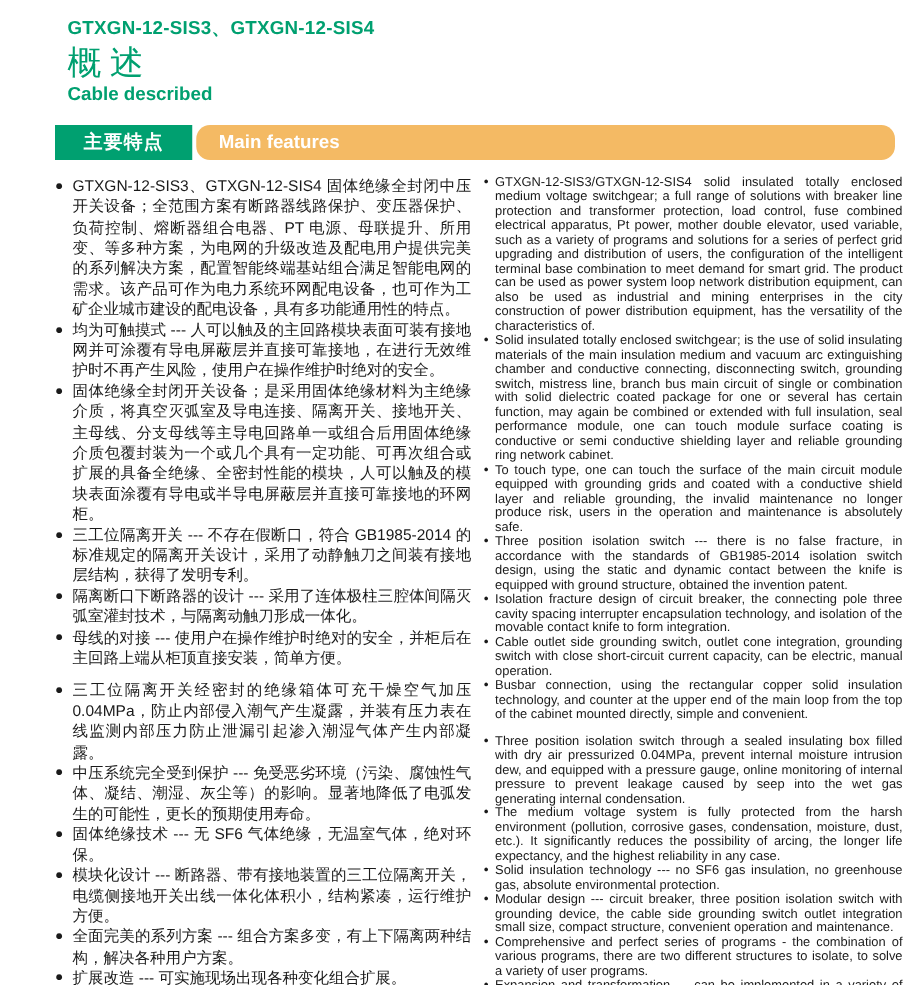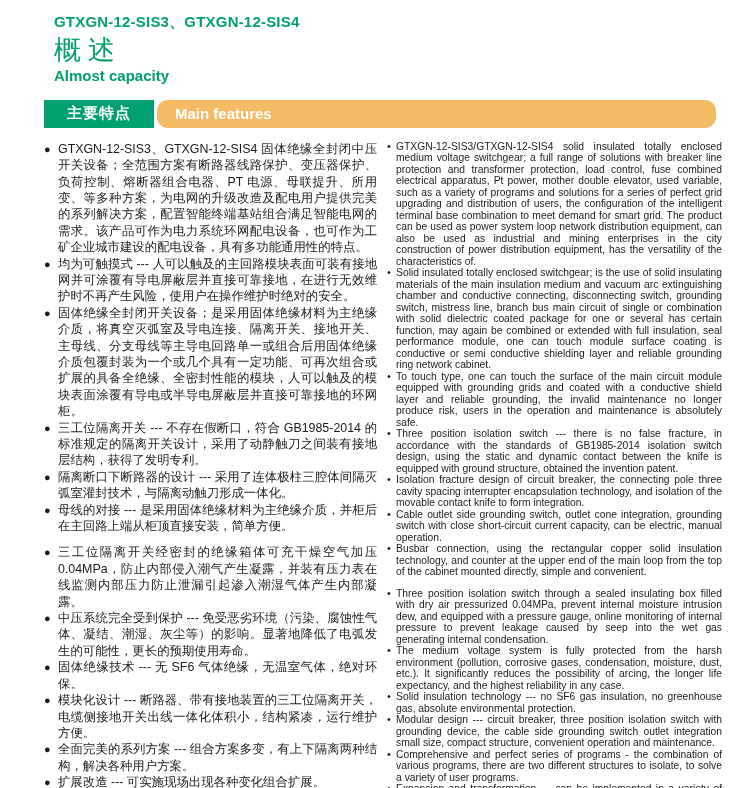--- a/index.html
+++ b/index.html
@@ -120,37 +120,37 @@
   ul.col li.gap-before { margin-top: 10px; }
 </style>
 </head>
 <body>
 
 <div class="page">
 
   <header class="hdr">
     <h1 class="model-title">GTXGN-12-SIS3、GTXGN-12-SIS4</h1>
     <h2 class="section-title-zh">概 述</h2>
-    <h3 class="section-title-en">Almost capacity</h3>
+    <h3 class="section-title-en">Cable described</h3>
   </header>
 
   <div class="features-bar">
     <div class="bar-zh">主要特点</div>
     <div class="bar-gap"></div>
     <div class="bar-en">Main features</div>
   </div>
 
   <div class="columns">
     <ul class="col col-zh">
         <li>GTXGN-12-SIS3、GTXGN-12-SIS4 固体绝缘全封闭中压开关设备；全范围方案有断路器线路保护、变压器保护、负荷控制、熔断器组合电器、PT 电源、母联提升、所用变、等多种方案，为电网的升级改造及配电用户提供完美的系列解决方案，配置智能终端基站组合满足智能电网的需求。该产品可作为电力系统环网配电设备，也可作为工矿企业城市建设的配电设备，具有多功能通用性的特点。</li>
         <li>均为可触摸式 --- 人可以触及的主回路模块表面可装有接地网并可涂覆有导电屏蔽层并直接可靠接地，在进行无效维护时不再产生风险，使用户在操作维护时绝对的安全。</li>
         <li>固体绝缘全封闭开关设备；是采用固体绝缘材料为主绝缘介质，将真空灭弧室及导电连接、隔离开关、接地开关、主母线、分支母线等主导电回路单一或组合后用固体绝缘介质包覆封装为一个或几个具有一定功能、可再次组合或扩展的具备全绝缘、全密封性能的模块，人可以触及的模块表面涂覆有导电或半导电屏蔽层并直接可靠接地的环网柜。</li>
         <li>三工位隔离开关 --- 不存在假断口，符合 GB1985-2014 的标准规定的隔离开关设计，采用了动静触刀之间装有接地层结构，获得了发明专利。</li>
         <li>隔离断口下断路器的设计 --- 采用了连体极柱三腔体间隔灭弧室灌封技术，与隔离动触刀形成一体化。</li>
-        <li>母线的对接 --- 是采用固体绝缘材料为主绝缘介质，并柜后在主回路上端从柜顶直接安装，简单方便。</li>
+        <li>母线的对接 --- 使用户在操作维护时绝对的安全，并柜后在主回路上端从柜顶直接安装，简单方便。</li>
         <li class="gap-before">三工位隔离开关经密封的绝缘箱体可充干燥空气加压 0.04MPa，防止内部侵入潮气产生凝露，并装有压力表在线监测内部压力防止泄漏引起渗入潮湿气体产生内部凝露。</li>
         <li>中压系统完全受到保护 --- 免受恶劣环境（污染、腐蚀性气体、凝结、潮湿、灰尘等）的影响。显著地降低了电弧发生的可能性，更长的预期使用寿命。</li>
         <li>固体绝缘技术 --- 无 SF6 气体绝缘，无温室气体，绝对环保。</li>
         <li>模块化设计 --- 断路器、带有接地装置的三工位隔离开关，电缆侧接地开关出线一体化体积小，结构紧凑，运行维护方便。</li>
         <li>全面完美的系列方案 --- 组合方案多变，有上下隔离两种结构，解决各种用户方案。</li>
         <li>扩展改造 --- 可实施现场出现各种变化组合扩展。</li>
       </ul>
     <ul class="col col-en">
         <li>GTXGN-12-SIS3/GTXGN-12-SIS4 solid insulated totally enclosed medium voltage switchgear; a full range of solutions with breaker line protection and transformer protection, load control, fuse combined electrical apparatus, Pt power, mother double elevator, used variable, such as a variety of programs and solutions for a series of perfect grid upgrading and distribution of users, the configuration of the intelligent terminal base combination to meet demand for smart grid. The product can be used as power system loop network distribution equipment, can also be used as industrial and mining enterprises in the city construction of power distribution equipment, has the versatility of the characteristics of.</li>
         <li>Solid insulated totally enclosed switchgear; is the use of solid insulating materials of the main insulation medium and vacuum arc extinguishing chamber and conductive connecting, disconnecting switch, grounding switch, mistress line, branch bus main circuit of single or combination with solid dielectric coated package for one or several has certain function, may again be combined or extended with full insulation, seal performance module, one can touch module surface coating is conductive or semi conductive shielding layer and reliable grounding ring network cabinet.</li>

